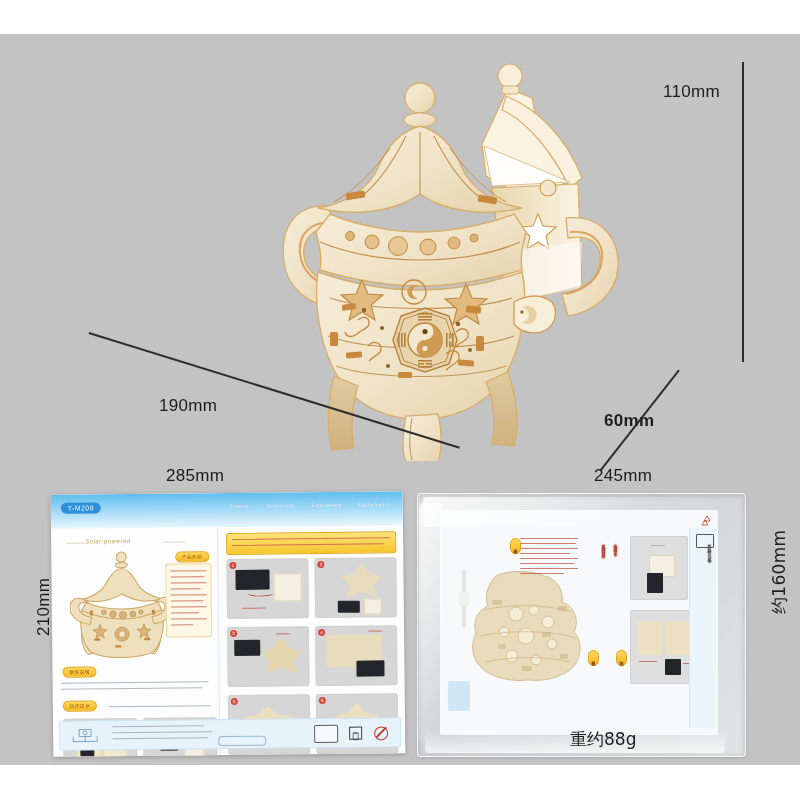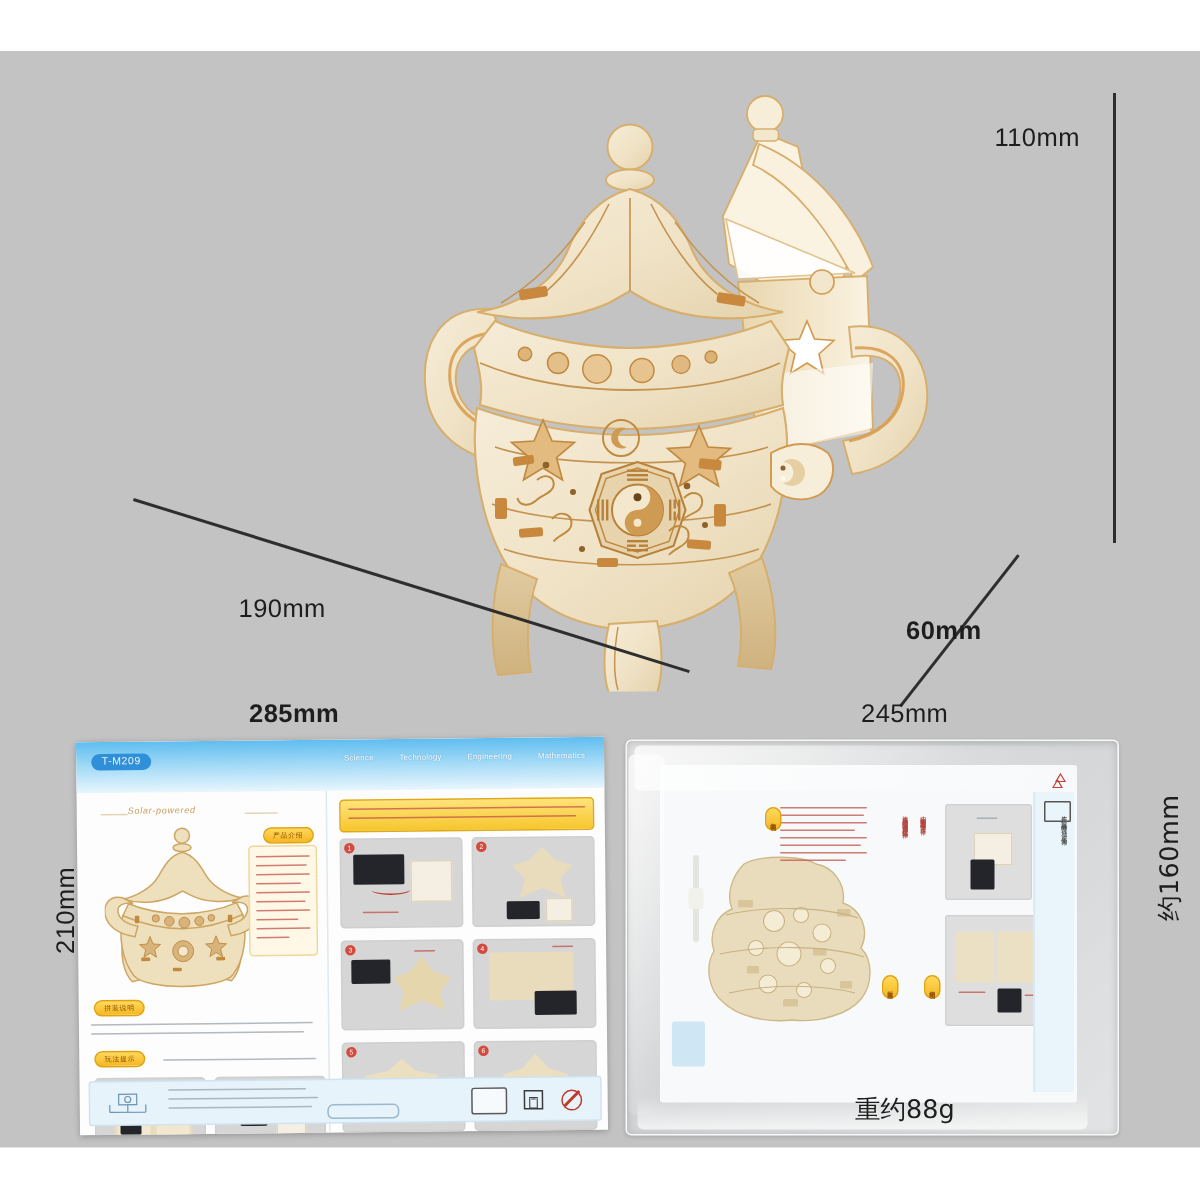--- a/index.html
+++ b/index.html
@@ -410,23 +410,23 @@
 
   <div class="dim-line dim-v" style="left:742px; top:62px; height:300px;"></div>
   <div class="dim-label" style="left:663px; top:82px;">110mm</div>
 
   <div class="dim-diag" style="left:89px; top:332px; width:388px; transform:rotate(17.2deg);"></div>
   <div class="dim-label" style="left:159px; top:396px;">190mm</div>
 
   <div class="dim-diag" style="left:600px; top:470px; width:128px; transform:rotate(-52deg);"></div>
   <div class="dim-label" style="left:604px; top:411px;font-weight:bold;">60mm</div>
 
-  <div class="dim-label" style="left:166px; top:466px;font-weight:bold;">285mm</div>
-
-  <div class="dim-label" style="left:574px; top:466px;">245mm</div>
+  <div class="dim-label" style="left:166px; top:466px;">285mm</div>
+
+  <div class="dim-label" style="left:594px; top:466px;">245mm</div>
 
   <div class="dim-label rot" style="left:34px; top:636px;">210mm</div>
 
   <div class="dim-label rot cjk" style="left:768px; top:614px;">约160mm</div>
 
   <div id="sheet">
     <div class="sheet-header"></div>
     <div class="sheet-code">T-M209</div>
 
     <div class="stem-bar">

